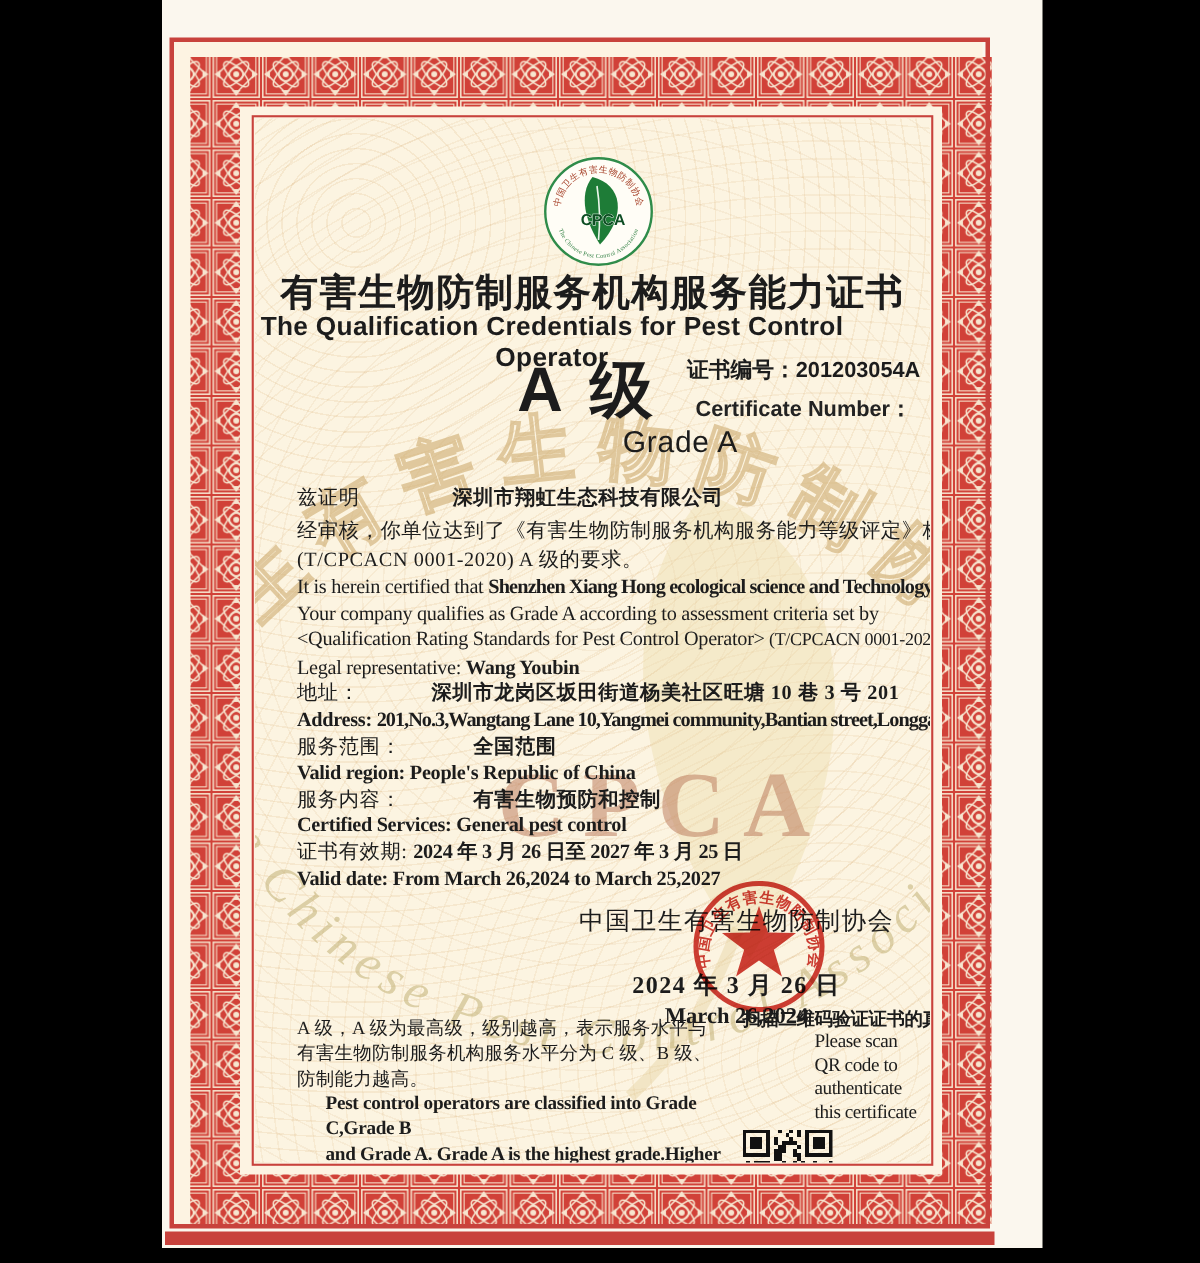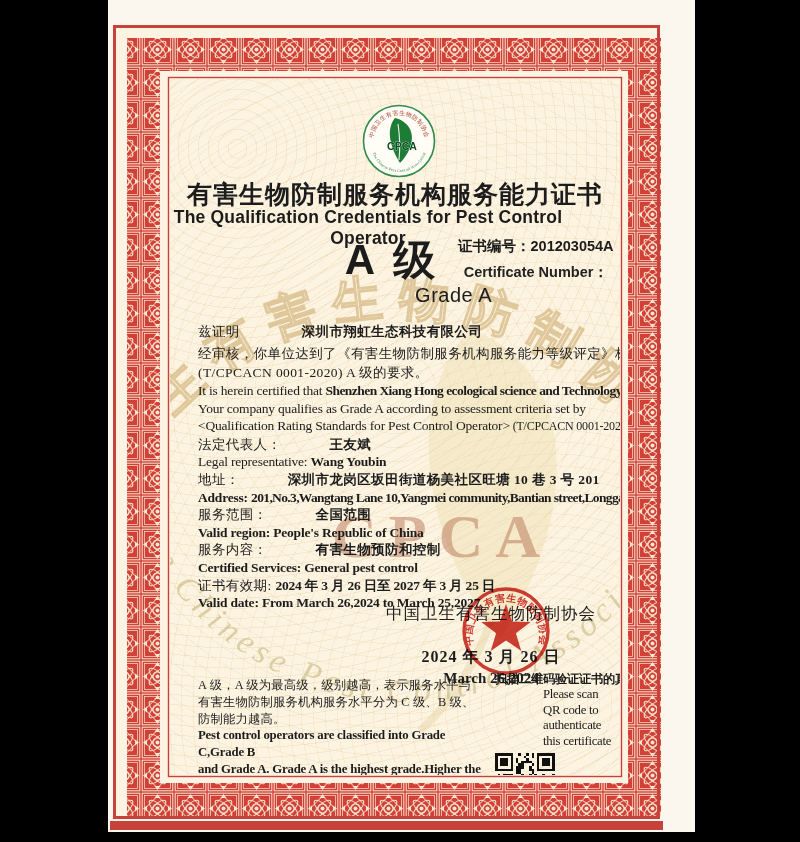--- a/index.html
+++ b/index.html
@@ -48,21 +48,21 @@
   .cond{letter-spacing:-.55px;}
   .cond2{letter-spacing:-.65px;}
   .small{font-size:12px;}
   #issuer{right:24px;top:524px;text-align:center;}
   #issuer .name{font-size:16.5px;letter-spacing:1px;}
   #issuer .dcn{font-size:16px;font-weight:bold;margin-top:22px;letter-spacing:1px;}
   #issuer .den{font-size:15px;font-weight:bold;margin-top:2px;}
   #stamp{left:276px;top:492px;width:120px;height:120px;opacity:.88;mix-blend-mode:multiply;}
   #footer-left{left:28px;top:598px;width:290px;}
   #footer-left .cn{font-size:12.3px;line-height:16.8px;letter-spacing:.2px;}
-  #footer-left .en{font-size:12.8px;line-height:16.6px;font-weight:bold;letter-spacing:-.2px;}
+  #footer-left .en{font-size:12.8px;line-height:16.6px;font-weight:bold;letter-spacing:-.2px;margin-left:19px;}
   #footer-right{left:325px;top:592px;width:120px;}
   #footer-right .cn{font-size:12.3px;font-weight:bold;line-height:16px;white-space:nowrap;letter-spacing:-.3px;}
   #footer-right .en{font-size:12.8px;line-height:15.6px;letter-spacing:-.3px;margin-left:48px;}
   #qr{margin-top:4px;}
 </style>
 </head>
 <body>
 
 <div id="paper">
 
@@ -141,21 +141,20 @@
       <div class="en">Grade A</div>
     </div>
 
     <div id="body-lines" class="abs">
         <div class="bline first"><span class="kai">兹证明</span><span class="kai-b">　深圳市翔虹生态科技有限公司</span></div>
         <div class="bline g2"><span class="kai">经审核，你单位达到了《有害生物防制服务机构服务能力等级评定》标准</span></div>
         <div class="bline g2"><span class="kai">(T/CPCACN 0001-2020) A 级的要求。</span></div>
         <div class="bline "><span class="en">It is herein certified that  </span><span class="en-b cond">Shenzhen Xiang Hong ecological science and Technology Co., Ltd.</span></div>
         <div class="bline "><span class="en">Your company qualifies as Grade A according to assessment criteria set by</span></div>
         <div class="bline "><span class="en">&lt;Qualification Rating Standards for Pest Control Operator&gt;</span><span class="en small">  (T/CPCACN 0001-2020)</span></div>
-        <div class="bline "><span class="kai">法定代表人：</span><span class="kai-b">王友斌</span></div>
         <div class="bline "><span class="en">Legal representative:  </span><span class="en-b">Wang Youbin</span></div>
         <div class="bline "><span class="kai">地址：</span><span class="kai-b">深圳市龙岗区坂田街道杨美社区旺塘 10 巷 3 号 201</span></div>
         <div class="bline "><span class="en-b">Address:  </span><span class="en-b cond2">201,No.3,Wangtang Lane 10,Yangmei community,Bantian street,Longgang District,Shenzhen.</span></div>
         <div class="bline "><span class="kai">服务范围：</span><span class="kai-b">全国范围</span></div>
         <div class="bline "><span class="en-b">Valid region: </span><span class="en-b">People's Republic of China</span></div>
         <div class="bline "><span class="kai">服务内容：</span><span class="kai-b">有害生物预防和控制</span></div>
         <div class="bline "><span class="en-b">Certified Services: </span><span class="en-b">General pest control</span></div>
         <div class="bline "><span class="kai">证书有效期: </span><span class="en-b">2024 年 3 月 26 日至 2027 年 3 月 25 日</span></div>
         <div class="bline "><span class="en-b">Valid date:  </span><span class="en-b">From March 26,2024 to March 25,2027</span></div>
       </div>

